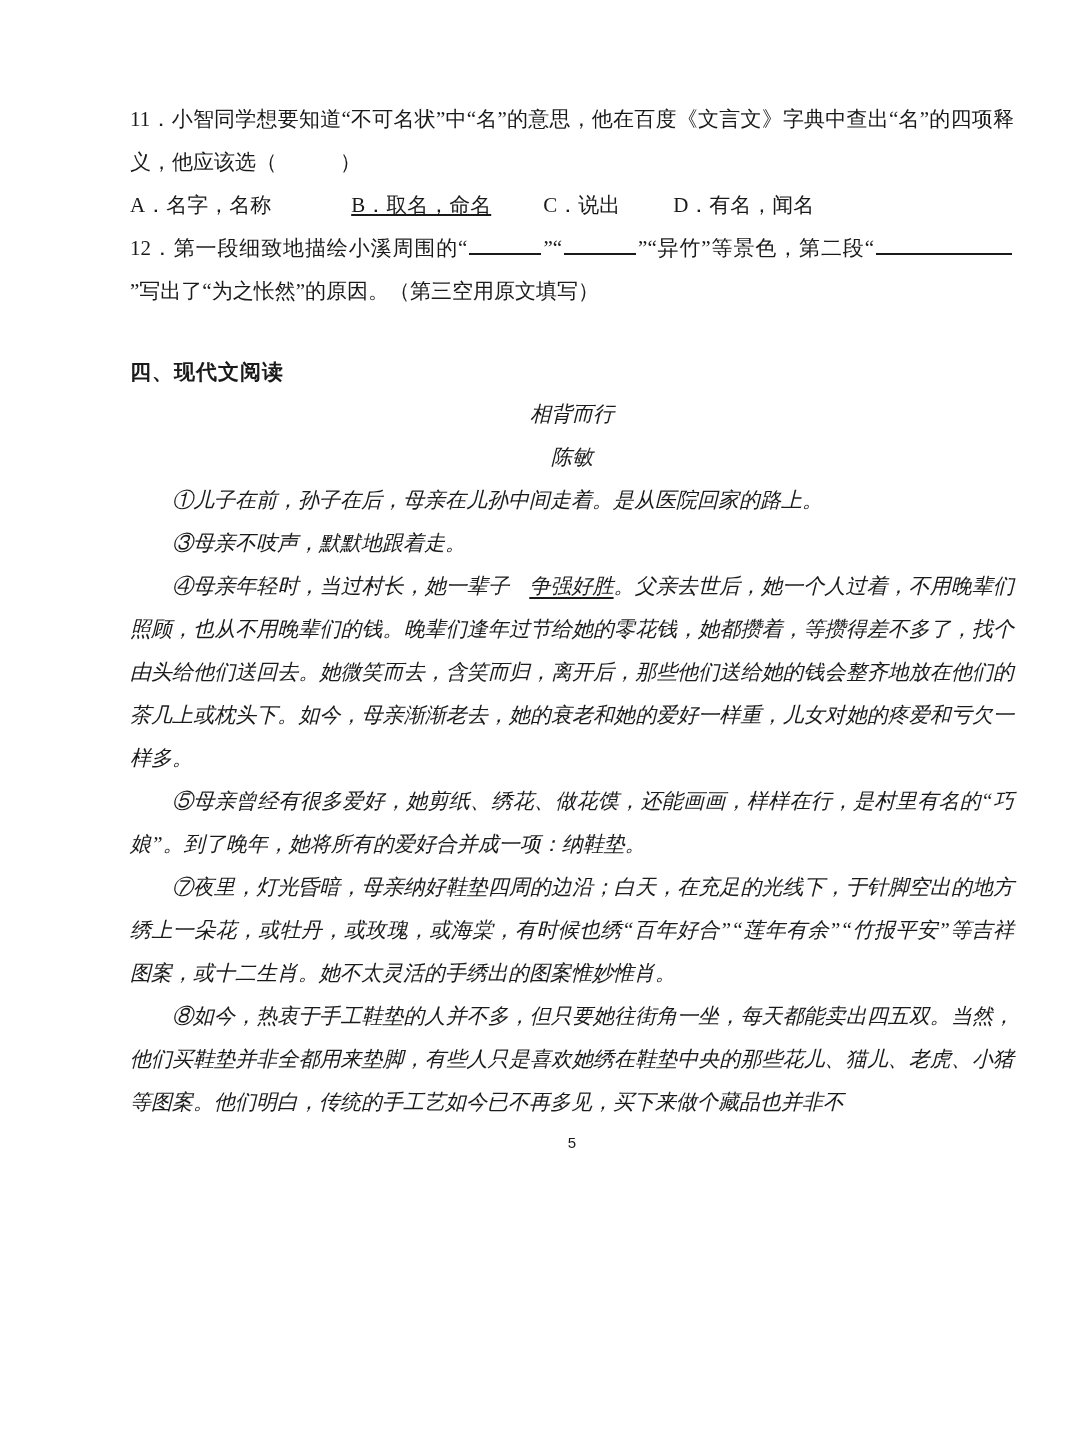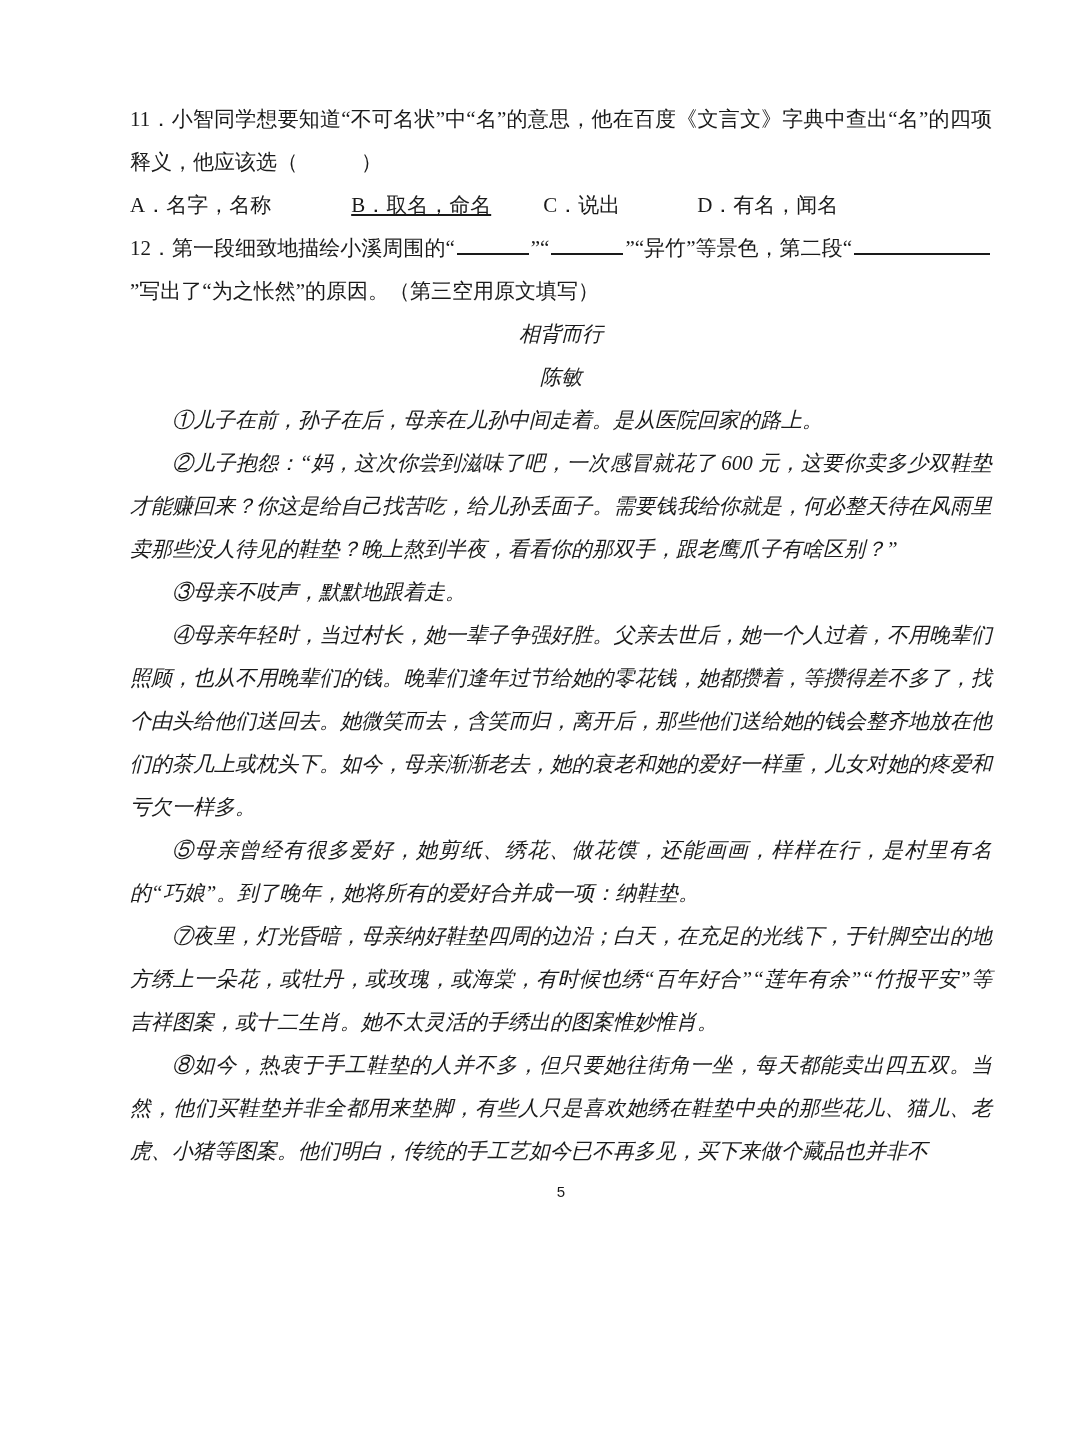--- a/index.html
+++ b/index.html
@@ -6,39 +6,39 @@
     margin: 0;
     padding: 0;
     background: #ffffff;
   }
   .page {
     position: relative;
     width: 1080px;
     height: 1440px;
     box-sizing: border-box;
     background: #ffffff;
-    padding: 98px 88px 0 130px;
+    padding: 98px 66px 0 130px;
     font-family: "Liberation Serif", "DejaVu Serif", serif;
     font-size: 21px;
     line-height: 43px;
     color: #1a1a1a;
     overflow: hidden;
   }
   p { margin: 0; }
   .q-para {
     text-align: justify;
     text-justify: inter-ideograph;
   }
   .options-row {
     white-space: nowrap;
   }
   .option { display: inline-block; }
   .option-a { margin-right: 80px; }
   .option-b { margin-right: 52px; text-decoration: underline; }
-  .option-c { margin-right: 77px; }
+  .option-c { margin-right: 53px; }
   .blank {
     display: inline-block;
     width: 72px;
     height: 0.85em;
     border-bottom: 2px solid #1a1a1a;
     margin: 0 2px;
     vertical-align: baseline;
   }
   .blank-long {
     width: 136px;
@@ -55,21 +55,23 @@
   }
   .essay-title, .essay-author {
     text-align: center;
   }
   .body-para {
     text-indent: 2em;
     text-align: justify;
     text-justify: inter-ideograph;
   }
   .uline {
+    text-decoration: underline;
     text-underline-offset: 4px;
+    margin-left: 20px;
   }
   .page-num {
     margin-top: 9px;
     text-align: center;
     font-family: "Liberation Sans", "DejaVu Sans", sans-serif;
     font-size: 15px;
     line-height: 20px;
     color: #1a1a1a;
   }
 </style>
@@ -79,27 +81,27 @@
 <div class="page">
 
   <p class="q-para">11．小智同学想要知道“不可名状”中“名”的意思，他在百度《文言文》字典中查出“名”的四项释义，他应该选（　　　）</p>
 
   <p class="options-row">
     <span class="option option-a">A．名字，名称</span><span class="option option-b">B．取名，命名</span><span class="option option-c">C．说出</span><span class="option option-d">D．有名，闻名</span>
   </p>
 
   <p class="q-para"><span>12．第一段细致地描绘小溪周围的“</span><span class="blank"></span><span>”“</span><span class="blank"></span><span>”“异竹”等景色，第二段</span><span>“</span><span class="blank blank-long"></span><span>”写出了“为之怅然”的原因。（第三空用原文填写）</span></p>
 
+  <p class="section-head">四、现代文阅读</p>
 
   <div class="essay">
     <p class="essay-title">相背而行</p>
     <p class="essay-author">陈敏</p>
 
     <p class="body-para">①儿子在前，孙子在后，母亲在儿孙中间走着。是从医院回家的路上。</p>
-    <p class="body-para">②儿子抱怨：“妈，这次你尝到滋味了吧，一次感冒就花了 600 元，这要你卖多少双鞋垫才能赚回来？你这是给自己找苦吃，给儿孙丢面子。需要钱我给你就是，何必整天待在风雨里卖那些没人待见的鞋垫？晚上熬到半夜，看看你的那双手，跟老鹰爪子有啥区别？”</p>
     <p class="body-para">③母亲不吱声，默默地跟着走。</p>
     <p class="body-para"><span>④母亲年轻时，当过村长，她一辈子</span><span class="uline">争强好胜</span><span>。父亲去世后，她一个人过着，不用晚辈们照顾，也从不用晚辈们的钱。晚辈们逢年过节给她的零花钱，她都攒着，等攒得差不多了，找个由头给他们送回去。她微笑而去，含笑而归，离开后，那些他们送给她的钱会整齐地放在他们的茶几上或枕头下。如今，母亲渐渐老去，她的衰老和她的爱好一样重，儿女对她的疼爱和亏欠一样多。</span></p>
     <p class="body-para">⑤母亲曾经有很多爱好，她剪纸、绣花、做花馍，还能画画，样样在行，是村里有名的“巧娘”。到了晚年，她将所有的爱好合并成一项：纳鞋垫。</p>
     <p class="body-para">⑦夜里，灯光昏暗，母亲纳好鞋垫四周的边沿；白天，在充足的光线下，于针脚空出的地方绣上一朵花，或牡丹，或玫瑰，或海棠，有时候也绣“百年好合”“莲年有余”“竹报平安”等吉祥图案，或十二生肖。她不太灵活的手绣出的图案惟妙惟肖。</p>
     <p class="body-para">⑧如今，热衷于手工鞋垫的人并不多，但只要她往街角一坐，每天都能卖出四五双。当然，他们买鞋垫并非全都用来垫脚，有些人只是喜欢她绣在鞋垫中央的那些花儿、猫儿、老虎、小猪等图案。他们明白，传统的手工艺如今已不再多见，买下来做个藏品也并非不</p>
   </div>
 
   <p class="page-num">5</p>
 
 </div>

